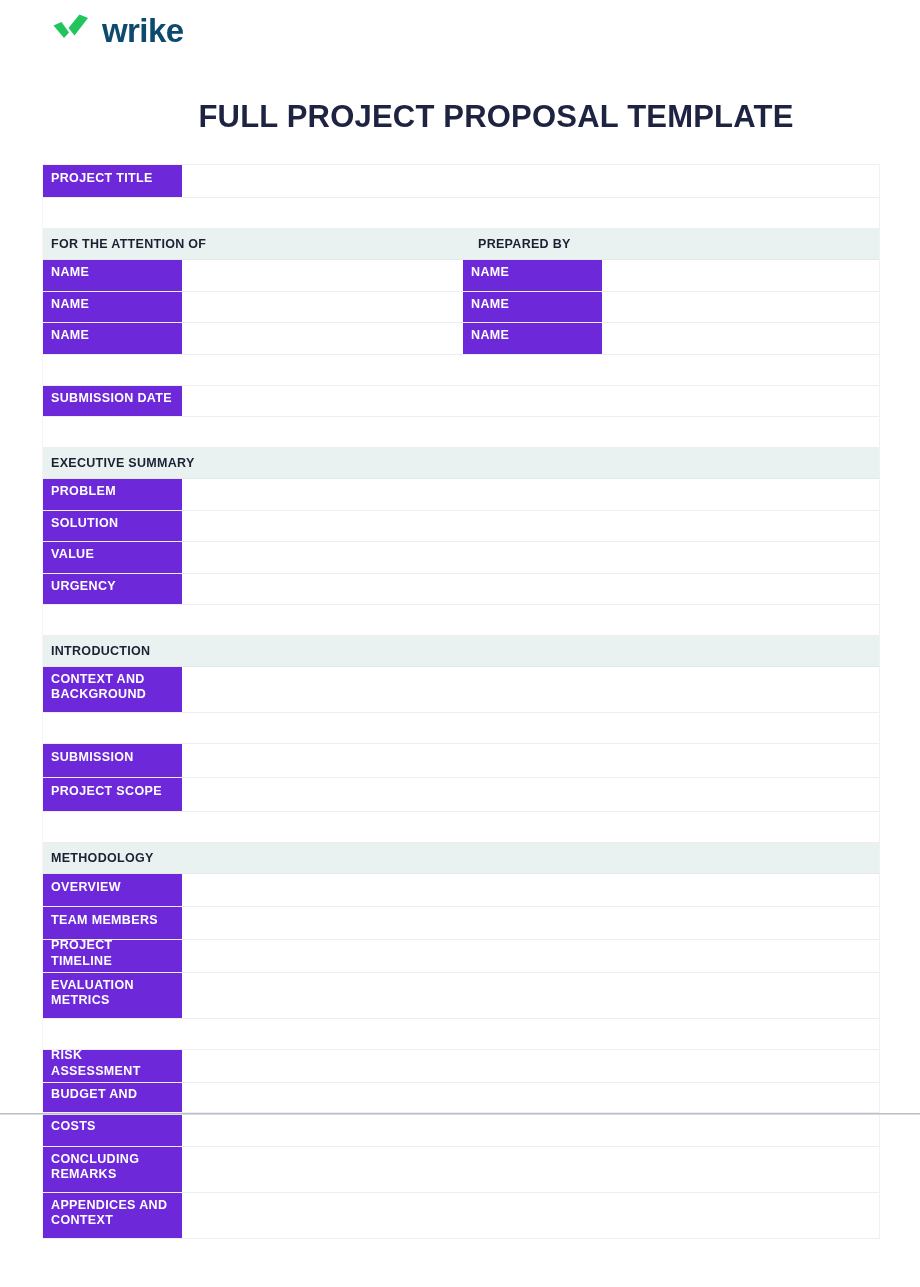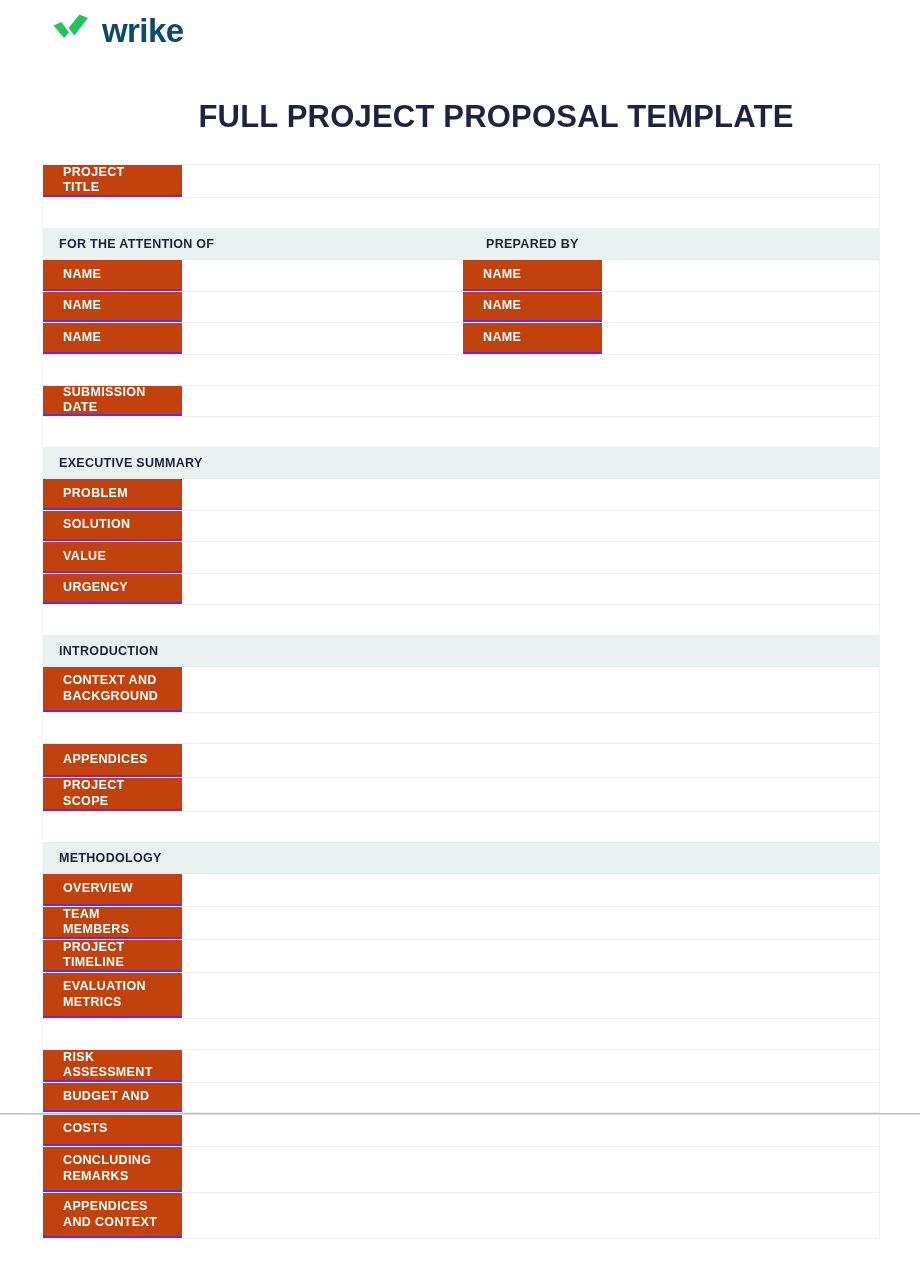--- a/index.html
+++ b/index.html
@@ -71,40 +71,40 @@
   .row.spacer { background: #ffffff; }
   .row.section {
     background: #eaf2f1;
     border-bottom: 1px solid #e3ebea;
   }
   .row.section .sec-label {
     font-size: 12.5px;
     font-weight: bold;
     color: #1c2033;
     letter-spacing: 0.3px;
-    padding: 0 0 0 16px;
+    padding: 0 0 0 8px;
     display: flex;
     align-items: center;
   }
   .sec-left  { width: 427px; box-sizing: border-box; }
   .sec-right { flex: 1; box-sizing: border-box; }
 
   
   .chip {
-    background: #c2410c;
+    background: #6d28d9;
     color: #ffffff;
     font-size: 12.5px;
     font-weight: bold;
     letter-spacing: 0.35px;
     line-height: 1.22;
     display: flex;
     align-items: center;
-    padding: 0 20px;
+    padding: 0 8px;
     box-sizing: border-box;
-    border-bottom: 2px solid #6d28d9;
+    border-bottom: 5px solid #6d28d9;
   }
   .chip-w { width: 139px; }
   .chip-w-r { width: 139px; }
   .field {
     flex: 1;
     background: #ffffff;
     box-sizing: border-box;
   }
   .midgap { width: 281px; background: #ffffff; box-sizing: border-box; }
 
@@ -228,21 +228,21 @@
   <div class="row h45">
     <div class="chip chip-w">CONTEXT AND BACKGROUND</div>
     <div class="field"></div>
   </div>
 
   <div class="row spacer h31">
     <div class="field"></div>
   </div>
 
   <div class="row h34">
-    <div class="chip chip-w">APPENDICES</div>
+    <div class="chip chip-w">SUBMISSION</div>
     <div class="field"></div>
   </div>
   <div class="row h34">
     <div class="chip chip-w">PROJECT SCOPE</div>
     <div class="field"></div>
   </div>
 
   <div class="row spacer h31">
     <div class="field"></div>
   </div>

